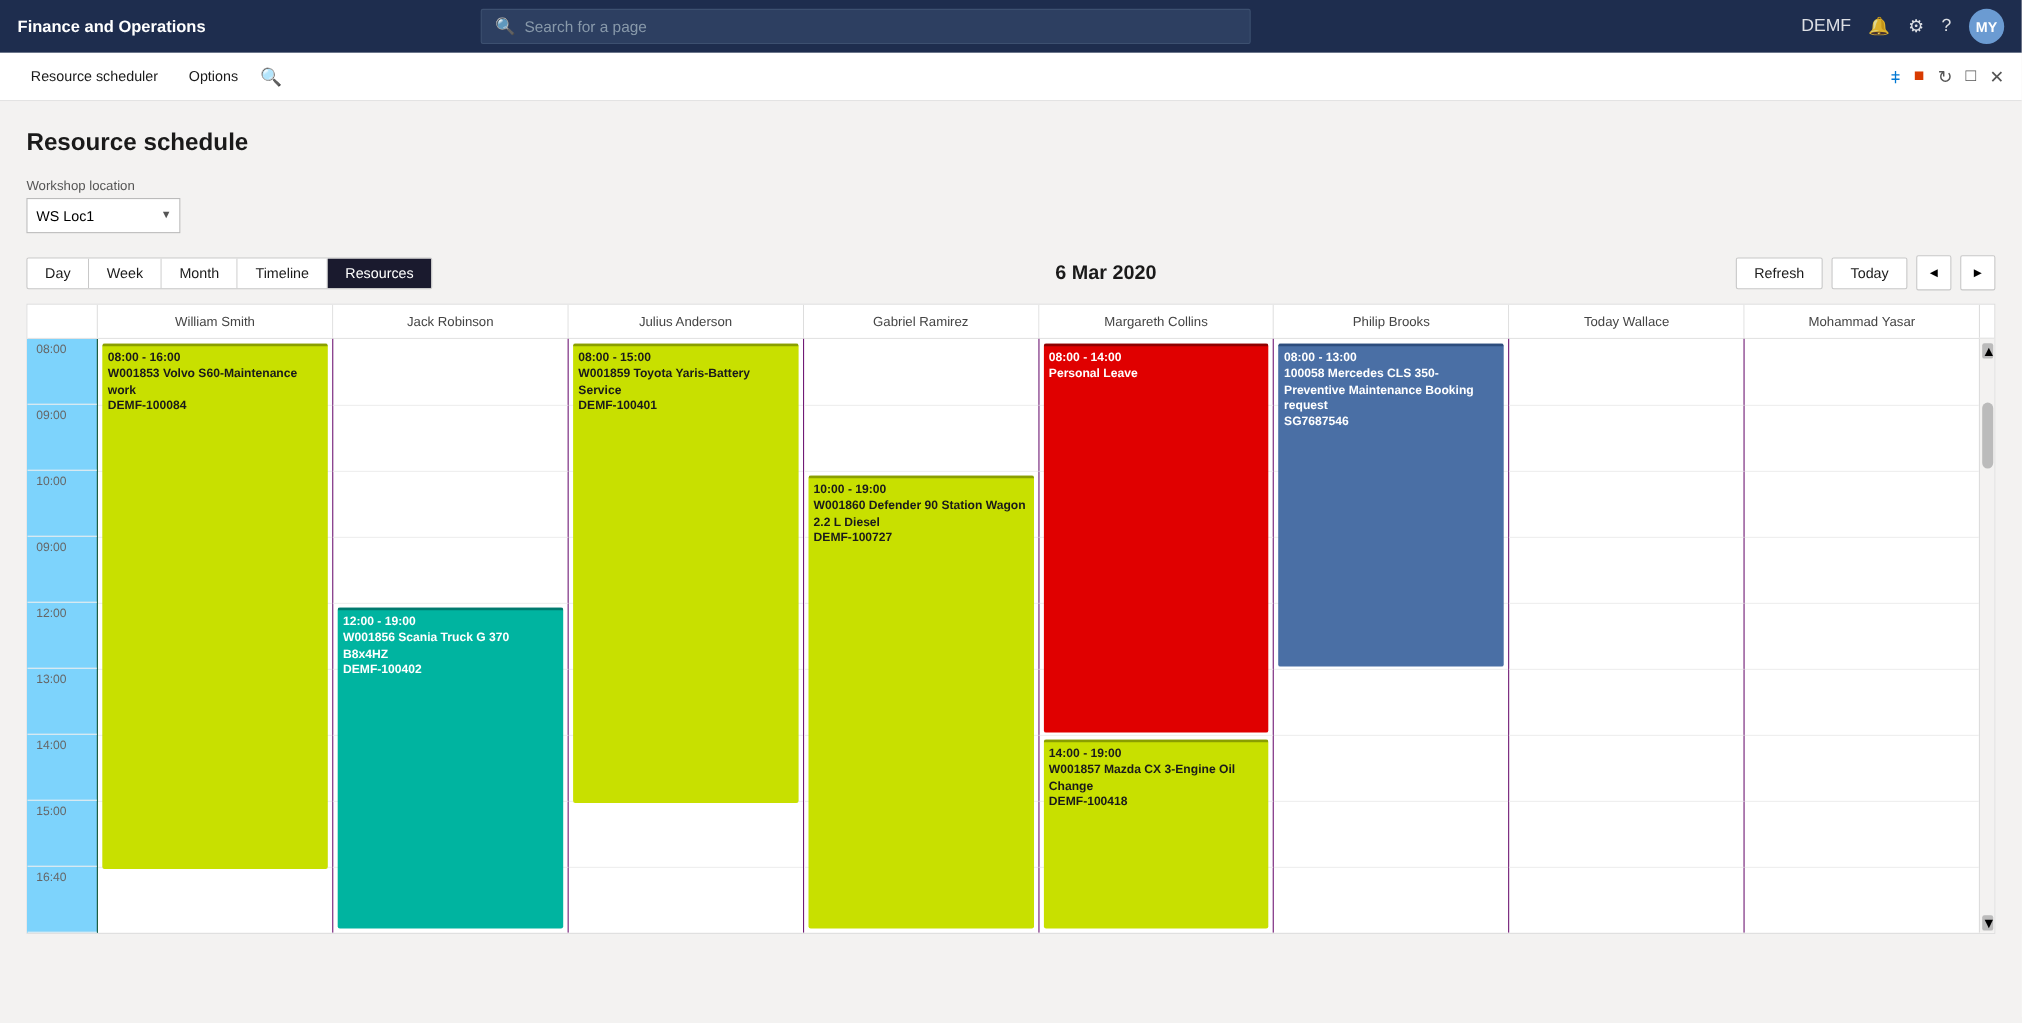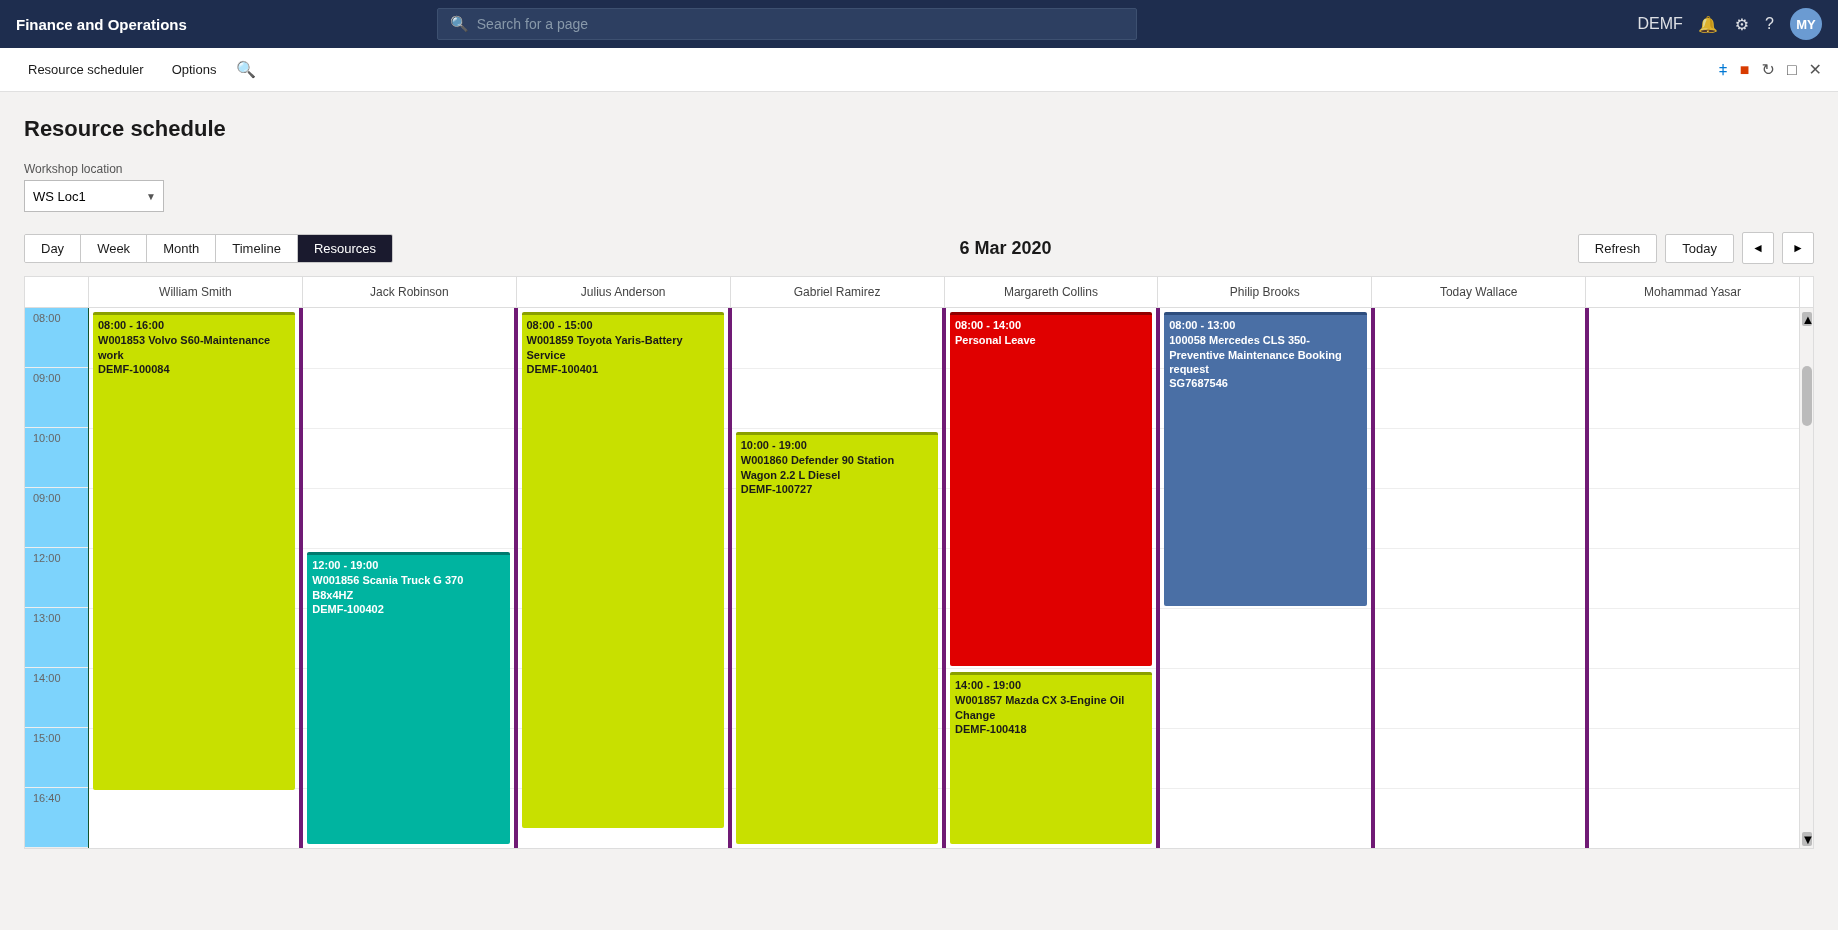--- a/index.html
+++ b/index.html
@@ -241,21 +241,21 @@
       border-bottom: 1px solid #eee;
     }
     .grid-cols {
       display: flex;
       flex: 1;
       position: relative;
     }
     .grid-col {
       flex: 1;
       position: relative;
-      border-right: 4px solid #701a75;
+      border-right: 1px solid #701a75;
     }
     .grid-col:last-child { border-right: none; }
     .grid-row-line {
       position: absolute;
       left: 0; right: 0;
       height: 1px;
       background: #eee;
     }
 
     
@@ -430,21 +430,21 @@
         <div class="grid-col">
           <div class="grid-row-line" style="top:60px;"></div>
           <div class="grid-row-line" style="top:120px;"></div>
           <div class="grid-row-line" style="top:180px;"></div>
           <div class="grid-row-line" style="top:240px;"></div>
           <div class="grid-row-line" style="top:300px;"></div>
           <div class="grid-row-line" style="top:360px;"></div>
           <div class="grid-row-line" style="top:420px;"></div>
           <div class="grid-row-line" style="top:480px;"></div>
 
-          <div class="event event-green" style="top:4px; height:516px;">
+          <div class="event event-green" style="top:4px; height:418px;">
             <span class="event-time">08:00 - 15:00</span>
             <span>W001859 Toyota Yaris-Battery Service<br>DEMF-100401</span>
           </div>
         </div>
 
         <div class="grid-col">
           <div class="grid-row-line" style="top:60px;"></div>
           <div class="grid-row-line" style="top:120px;"></div>
           <div class="grid-row-line" style="top:180px;"></div>
           <div class="grid-row-line" style="top:240px;"></div>

